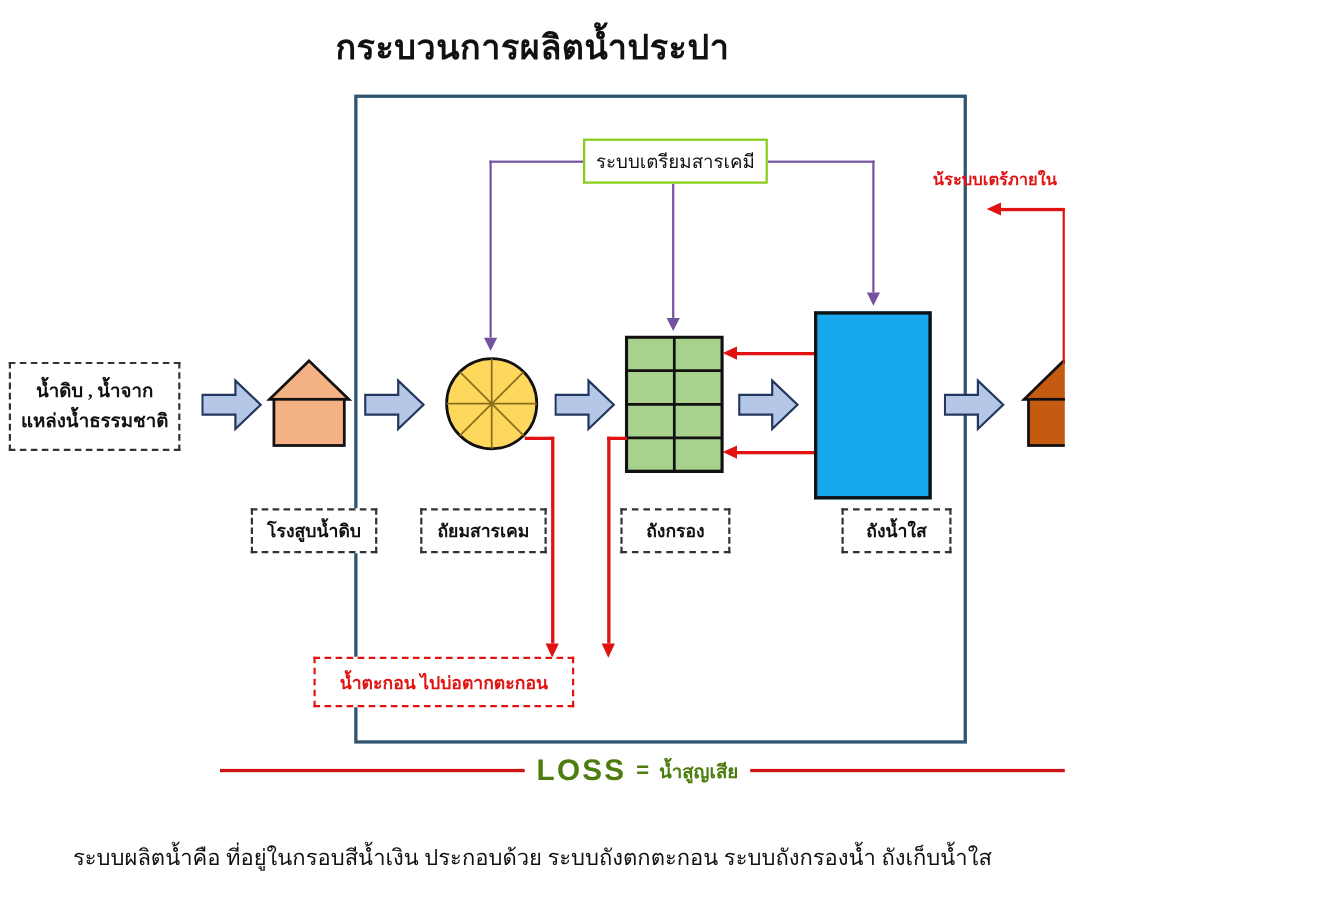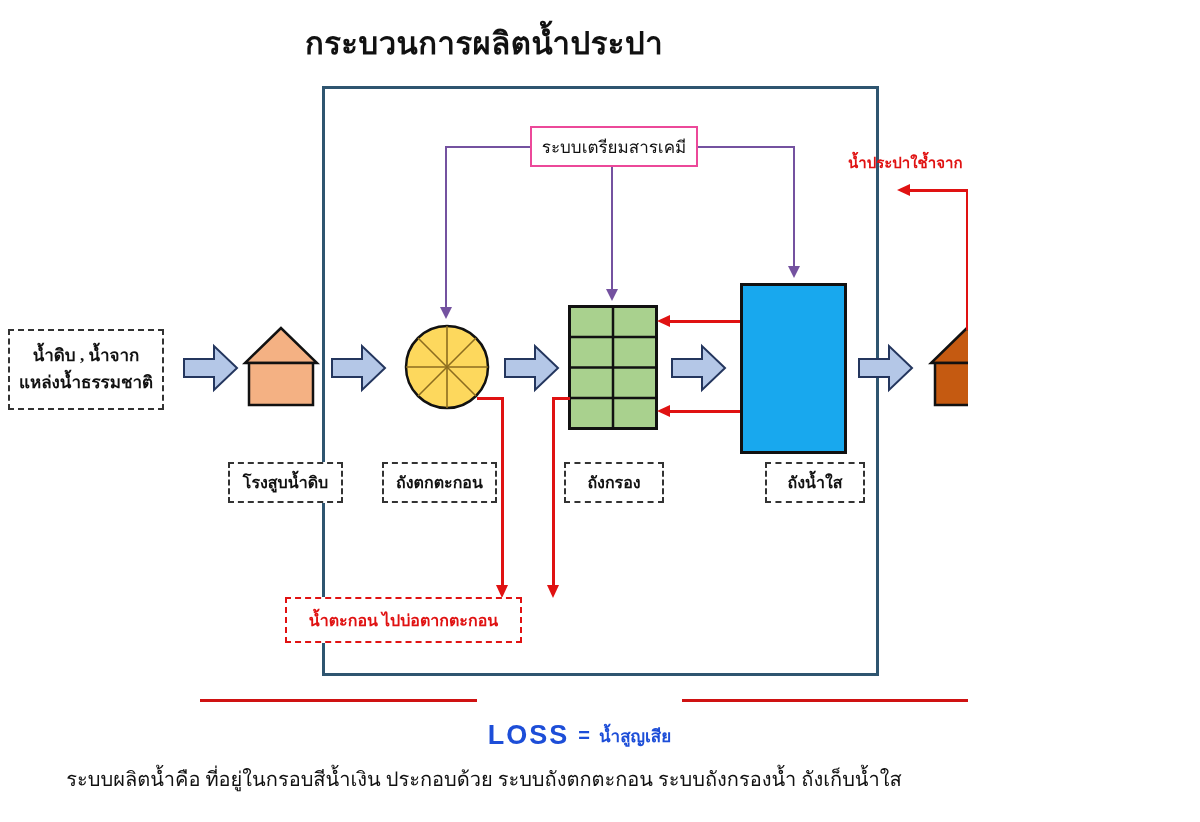--- a/index.html
+++ b/index.html
@@ -1,42 +1,42 @@
 <!DOCTYPE html>
 <html><head>
 <meta charset="utf-8">
 <style>
   html,body{margin:0;padding:0;background:#fff;}
   .stage{position:relative;width:968px;height:822px;background:#fff;overflow:hidden;
          font-family:"Liberation Serif","DejaVu Serif",serif;color:#111;}
   .abs{position:absolute;}
   .title{left:0;right:0;top:18px;text-align:center;font-size:31px;font-weight:bold;letter-spacing:.5px;}
   .frame{left:322px;top:86px;width:551px;height:584px;border:3px solid #2f5570;}
-  .chembox{left:530px;top:126px;width:164px;height:37px;border:2px solid #ec4899;background:#fff;
+  .chembox{left:530px;top:126px;width:164px;height:37px;border:2px solid #84cc16;background:#fff;
            display:flex;align-items:center;justify-content:center;font-size:17px;z-index:5;}
   .pline{background:#7452a0;z-index:3;}
   .rline{background:#e01212;z-index:4;}
   .arr-down-p{width:0;height:0;border-left:6.5px solid transparent;border-right:6.5px solid transparent;
               border-top:12px solid #7452a0;z-index:3;}
   .arr-down-r{width:0;height:0;border-left:6.5px solid transparent;border-right:6.5px solid transparent;
               border-top:13px solid #e01212;z-index:4;}
   .arr-left-r{width:0;height:0;border-top:6.5px solid transparent;border-bottom:6.5px solid transparent;
               border-right:13px solid #e01212;z-index:4;}
   .dashbox{border:2px dashed #333;background:#fff;display:flex;align-items:center;justify-content:center;
            text-align:center;font-weight:bold;z-index:5;}
   .srcbox{left:8px;top:329px;width:152px;height:77px;flex-direction:column;font-size:17px;line-height:1.55;}
   .outbox{left:1085px;top:339px;width:108px;height:52px;font-size:21px;}
   .lblbox{top:462px;height:37px;font-size:16px;}
   .wastebox{top:597px;height:42px;border:2px dashed #e01212;color:#e01212;font-size:16px;}
   .shape{z-index:2;}
   .tank{left:740px;top:283px;width:101px;height:165px;background:#18a8ee;border:3px solid #111;z-index:2;}
   .internal-label{left:848px;top:151px;color:#e01212;font-weight:bold;font-size:15px;z-index:6;}
   .lossline{top:699px;height:3px;background:#cf1212;}
   .losswrap{left:477px;top:680px;width:205px;height:40px;display:flex;align-items:center;
-            justify-content:center;gap:9px;color:#1d4ed8;z-index:5;margin-top:35px;}
+            justify-content:center;gap:9px;color:#4d7c0f;z-index:5;}
   .lossword{font-family:"Liberation Sans","DejaVu Sans",sans-serif;font-weight:bold;font-size:27px;letter-spacing:2px;}
   .losseq{font-family:"Liberation Sans","DejaVu Sans",sans-serif;font-weight:bold;font-size:20px;}
   .lossthai{font-weight:bold;font-size:17px;}
   .caption{left:0;right:0;top:763px;text-align:center;font-size:20px;}
 </style>
 </head>
 <body>
 
 <div class="stage">
 
@@ -114,21 +114,21 @@
   </svg>
 
   <div class="abs dashbox outbox">
     <span>น้ำประปา</span>
   </div>
 
   <div class="abs dashbox lblbox" style="left:228px;width:111px;">
     <span>โรงสูบน้ำดิบ</span>
   </div>
   <div class="abs dashbox lblbox" style="left:382px;width:111px;">
-    <span>ถังตกตะกอน</span>
+    <span>ถัยมสารเคม</span>
   </div>
   <div class="abs dashbox lblbox" style="left:564px;width:96px;">
     <span>ถังกรอง</span>
   </div>
   <div class="abs dashbox lblbox" style="left:765px;width:96px;">
     <span>ถังน้ำใส</span>
   </div>
 
   <div class="abs rline" style="left:668px;top:320px;width:72px;height:2.5px;"></div>
   <div class="abs arr-left-r" style="left:657px;top:315px;"></div>
@@ -139,21 +139,21 @@
   <div class="abs rline" style="left:501px;top:397px;width:2.5px;height:188px;"></div>
   <div class="abs arr-down-r" style="left:496px;top:585px;"></div>
 
   <div class="abs rline" style="left:552px;top:397px;width:18px;height:2.5px;"></div>
   <div class="abs rline" style="left:552px;top:397px;width:2.5px;height:188px;"></div>
   <div class="abs arr-down-r" style="left:547px;top:585px;"></div>
 
   <div class="abs rline" style="left:966px;top:189px;width:2.5px;height:141px;"></div>
   <div class="abs rline" style="left:910px;top:189px;width:58px;height:2.5px;"></div>
   <div class="abs arr-left-r" style="left:897px;top:184px;"></div>
-  <div class="abs internal-label">น้ำประปาใช้ำจาก</div>
+  <div class="abs internal-label">น้ระบบเตร้ภายใน</div>
 
   <div class="abs dashbox wastebox" style="left:285px;width:233px;">
     <span>น้ำตะกอน  ไปบ่อตากตะกอน</span>
   </div>
 
   <div class="abs lossline" style="left:200px;width:277px;"></div>
   <div class="abs lossline" style="left:682px;width:288px;"></div>
   <div class="abs losswrap">
     <span class="lossword">LOSS</span>
     <span class="losseq">=</span>

